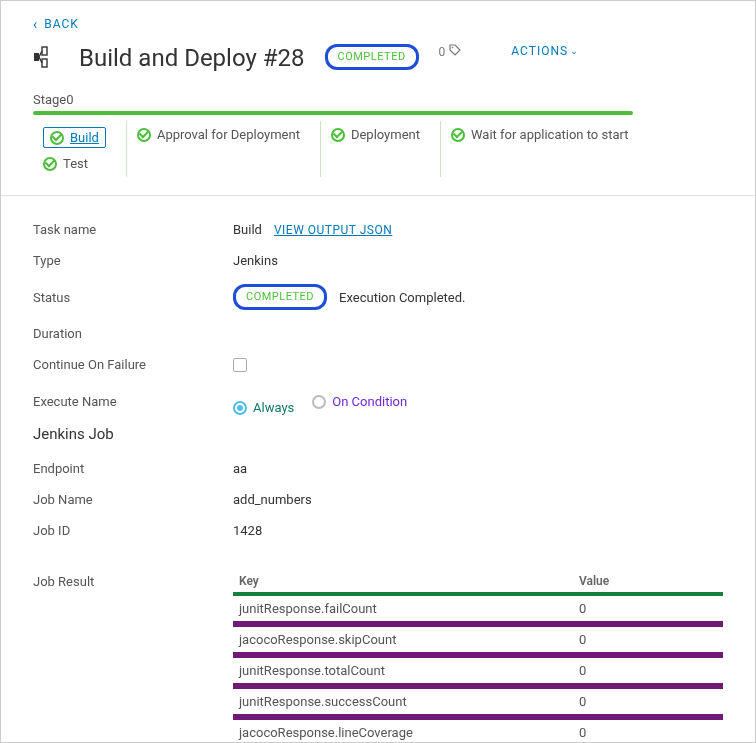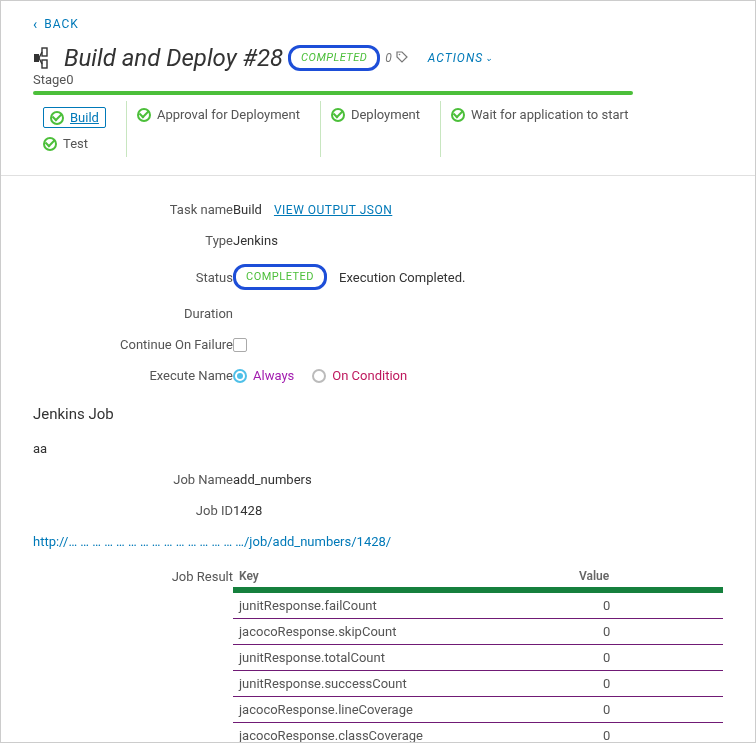--- a/index.html
+++ b/index.html
@@ -24,24 +24,23 @@
     align-items: center;
     gap: 6px;
     cursor: pointer;
   }
   .back-link .chev {
     font-size: 14px;
     line-height: 1;
   }
   .title-row {
     display: flex;
-    align-items: center;
-    gap: 5px;
+    align-items: flex-start;
+    gap: 20px;
     margin-top: 12px;
-    font-style: italic;
   }
   .title-icon svg { display:block; }
   h1 {
     font-size: 24px;
     font-weight: 400;
     color: #333;
   }
   .status-pill {
     border: 3px solid #1d4ed8;
     color: #4cbf3a;
@@ -63,20 +62,21 @@
     color: #0079b8;
     font-size: 12px;
     letter-spacing: 1px;
     cursor: pointer;
     display: inline-flex;
     align-items: center;
     gap: 2px;
   }
   .actions-link .caret { font-size: 9px; }
   .stage-label {
+    margin-top: 20px;
     font-size: 13px;
     color: #555;
     padding-bottom: 4px;
   }
   .green-bar {
     height: 4px;
     background: #4cbf3a;
     width: 600px;
     border-radius: 2px;
   }
@@ -139,21 +139,20 @@
   .row {
     display: flex;
     align-items: center;
     padding: 8px 0;
     font-size: 13px;
   }
   .row .label {
     width: 200px;
     color: #555;
     flex-shrink: 0;
-    text-align: right;
   }
   .row .value {
     color: #333;
     display: flex;
     align-items: center;
     gap: 12px;
     flex-wrap: wrap;
   }
   .link-btn {
     color: #0079b8;
@@ -170,74 +169,73 @@
   }
   .radio-group {
     display: flex;
     align-items: center;
     gap: 18px;
   }
   .radio {
     display: inline-flex;
     align-items: center;
     gap: 6px;
-    color: #be185d;
+    color: #6d28d9;
   }
   .radio-circle {
     width: 14px; height: 14px;
     border-radius: 50%;
     border: 2px solid #bbb;
     display: inline-block;
     position: relative;
   }
   .radio.selected .radio-circle {
     border-color: #4fc0e8;
   }
   .radio.selected .radio-circle::after {
     content: "";
     position: absolute;
     left: 2px; top: 2px;
     width: 6px; height: 6px;
     border-radius: 50%;
     background: #4fc0e8;
   }
-  .radio.selected { color: #a21caf; }
+  .radio.selected { color: #0f766e; margin-top: 12px; }
   .section-header {
     font-size: 15px;
     color: #333;
-    margin: 14px 0 10px 0;
+    margin: 2px 0 10px 0;
     font-weight: 400;
   }
   .url-link {
     color: #0079b8;
     cursor: pointer;
     white-space: nowrap;
     overflow: hidden;
     text-overflow: ellipsis;
     max-width: 490px;
     display: inline-block;
   }
   .result-table {
     flex: 1;
   }
   .result-head {
     display: flex;
     font-weight: 600;
     color: #666;
-    border-bottom: 6px solid #15803d;
+    border-bottom: 4px solid #15803d;
     padding: 4px 6px;
     font-size: 12px;
   }
   .result-row {
     display: flex;
-    border-bottom: 1px solid #701a75;
+    border-bottom: 6px solid #701a75;
     padding: 5px 6px;
     font-size: 13px;
     color: #555;
-    gap: 24px;
   }
   .col-key { flex: 0 0 340px; }
   .col-val { flex: 1; }
   .row.align-top { align-items: flex-start; }
   .row.align-top .label { padding-top: 4px; }
 </style>
 </head>
 <body>
 
 <div class="container">
@@ -357,37 +355,35 @@
             <span class="radio-circle"></span>
             <span>On Condition</span>
           </label>
         </div>
       </div>
     </div>
 
     <div class="section-header">Jenkins Job</div>
 
     <div class="row">
+      <div class="label">Endpoint</div>
       <div class="value">aa</div>
     </div>
 
     <div class="row">
       <div class="label">Job Name</div>
       <div class="value">add_numbers</div>
     </div>
 
     <div class="row">
       <div class="label">Job ID</div>
       <div class="value">1428</div>
     </div>
 
     <div class="row">
-      <div class="value">
-        <span class="url-link">http://… … … … … … … … … … … … … … …/job/add_numbers/1428/</span>
-      </div>
     </div>
 
     <div class="row align-top">
       <div class="label">Job Result</div>
       <div class="result-table">
         <div class="result-head">
           <div class="col-key">Key</div>
           <div class="col-val">Value</div>
         </div>
         <div id="result-rows">

